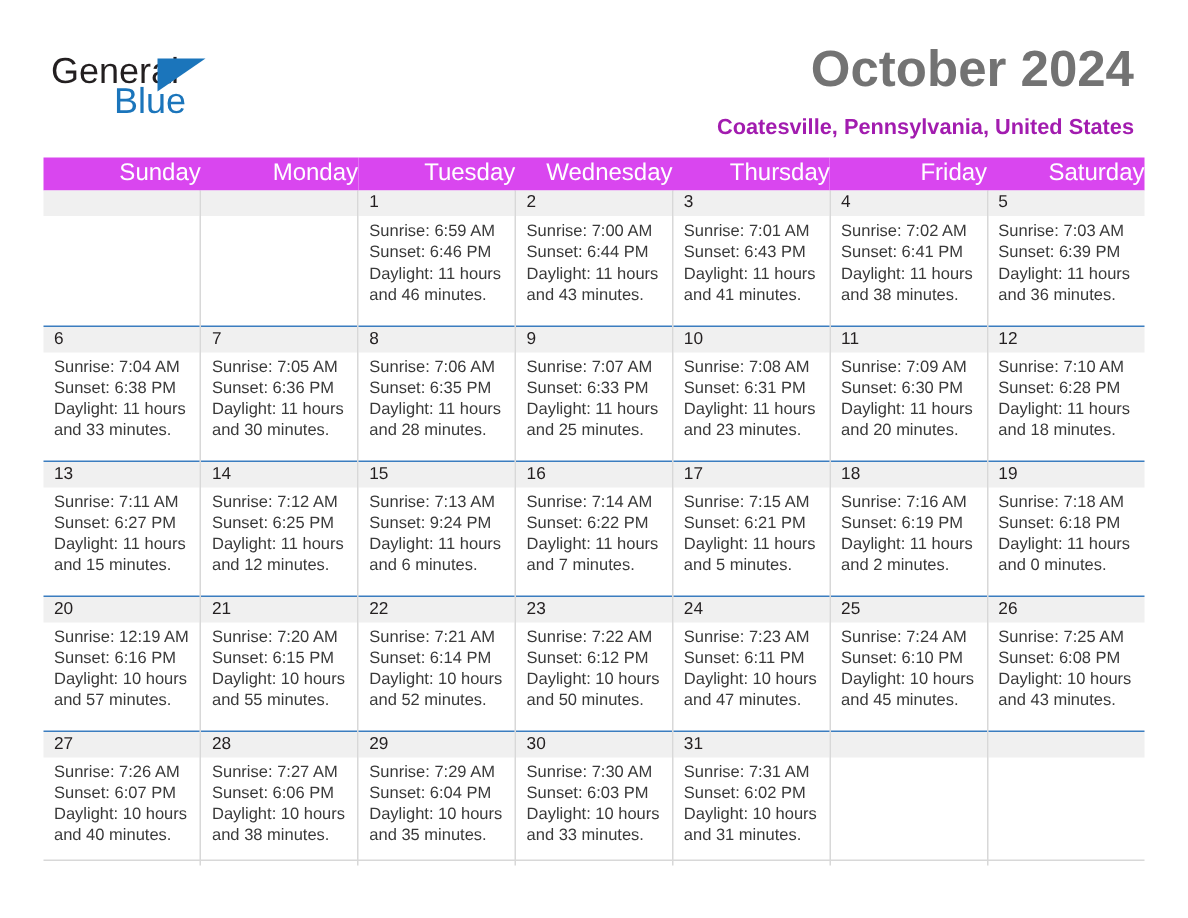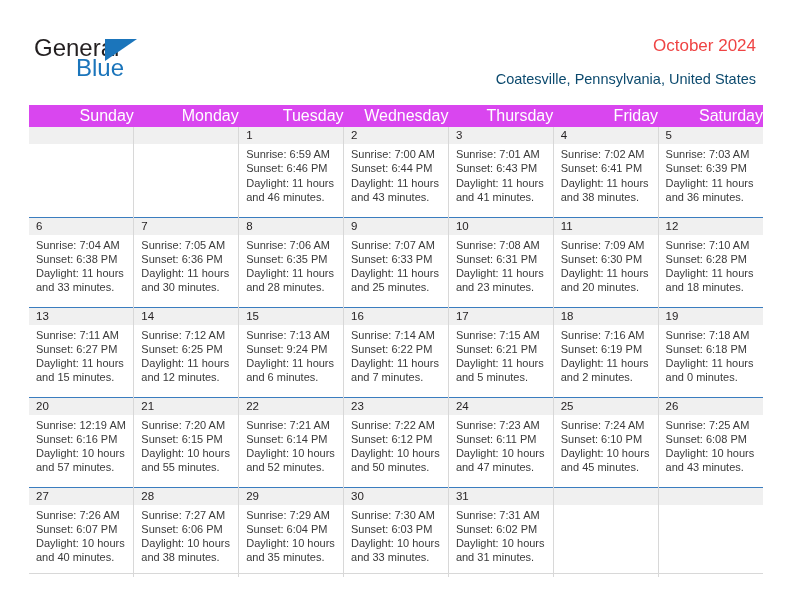--- a/index.html
+++ b/index.html
@@ -67,31 +67,31 @@
     border-bottom: 22px solid transparent;
   }
 
   .title-block {
     position: absolute;
     right: 36px;
     top: 30px;
     text-align: right;
   }
   .cal-title {
-    font-size: 17px;
-    font-weight: normal;
-    color: #ef4444;
+    font-size: 34px;
+    font-weight: bold;
+    color: #737373;
     line-height: 32px;
     white-space: nowrap;
   }
   .cal-subtitle {
-    margin-top: 9px;
+    margin-top: 15px;
     font-size: 14.5px;
-    font-weight: normal;
-    color: #0c4a6e;
+    font-weight: bold;
+    color: #a21caf;
     line-height: 17px;
     white-space: nowrap;
   }
 
   
   .calendar {
     position: absolute;
     left: 29px;
     top: 105px;
     width: 734px;

